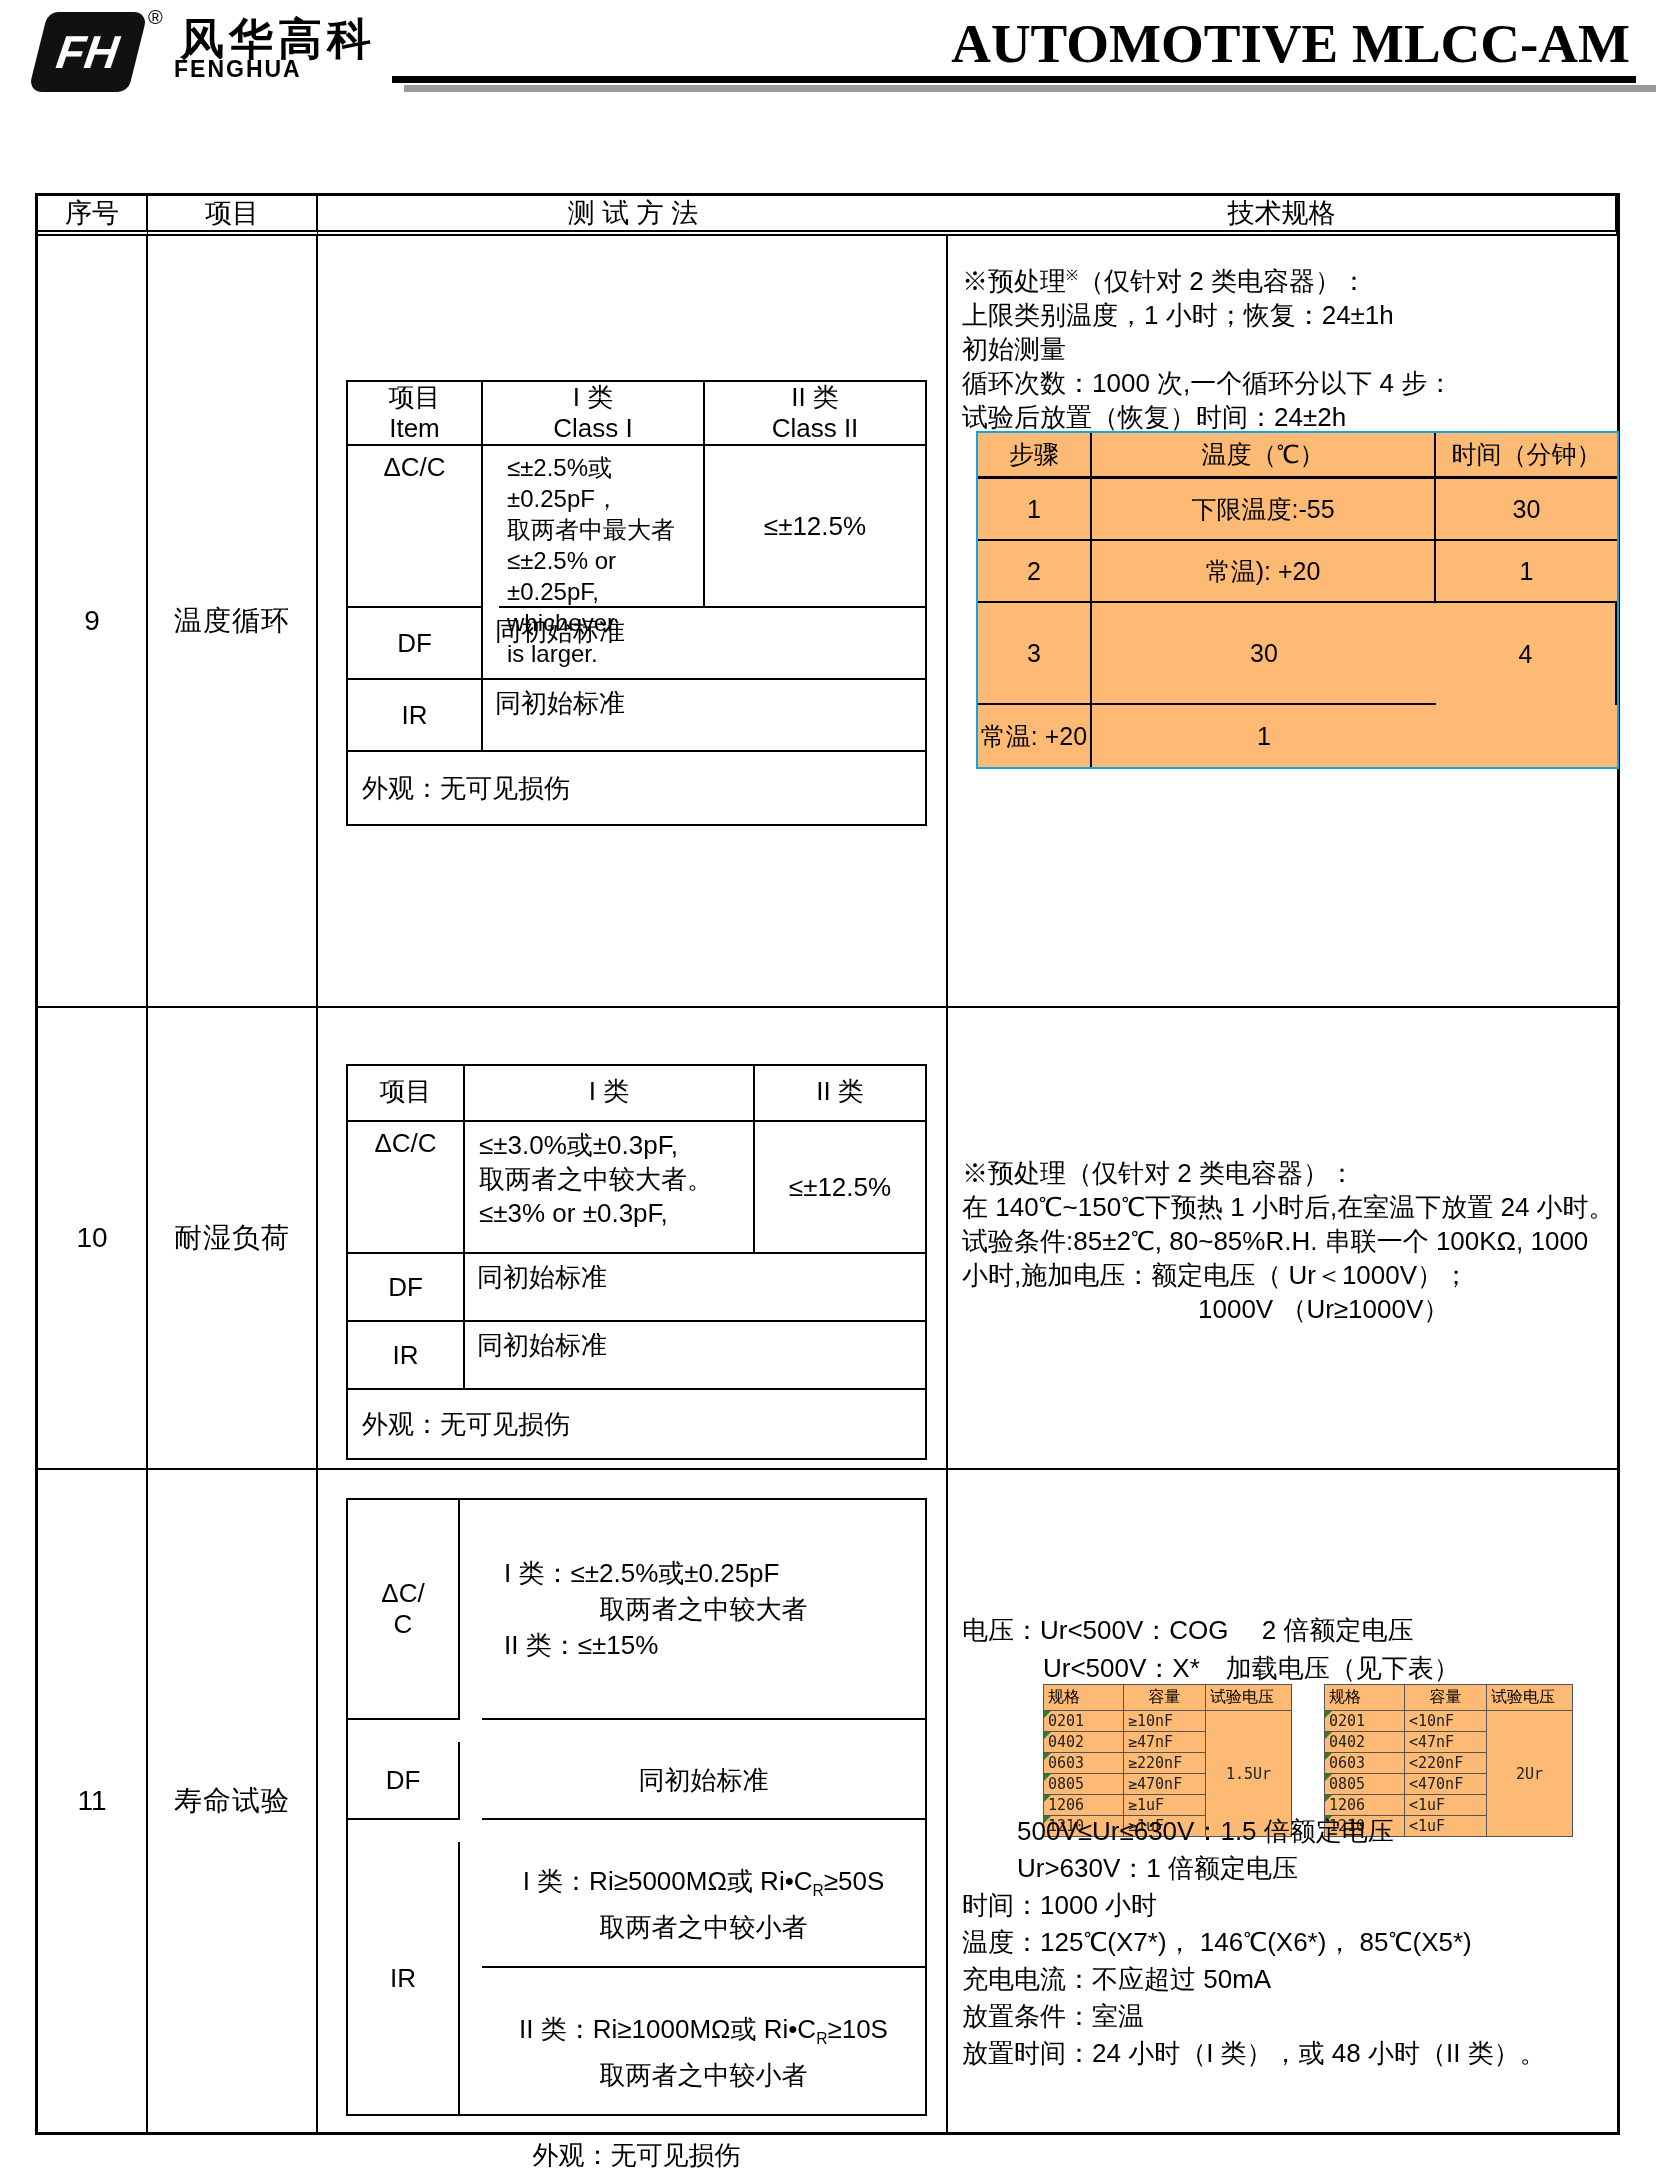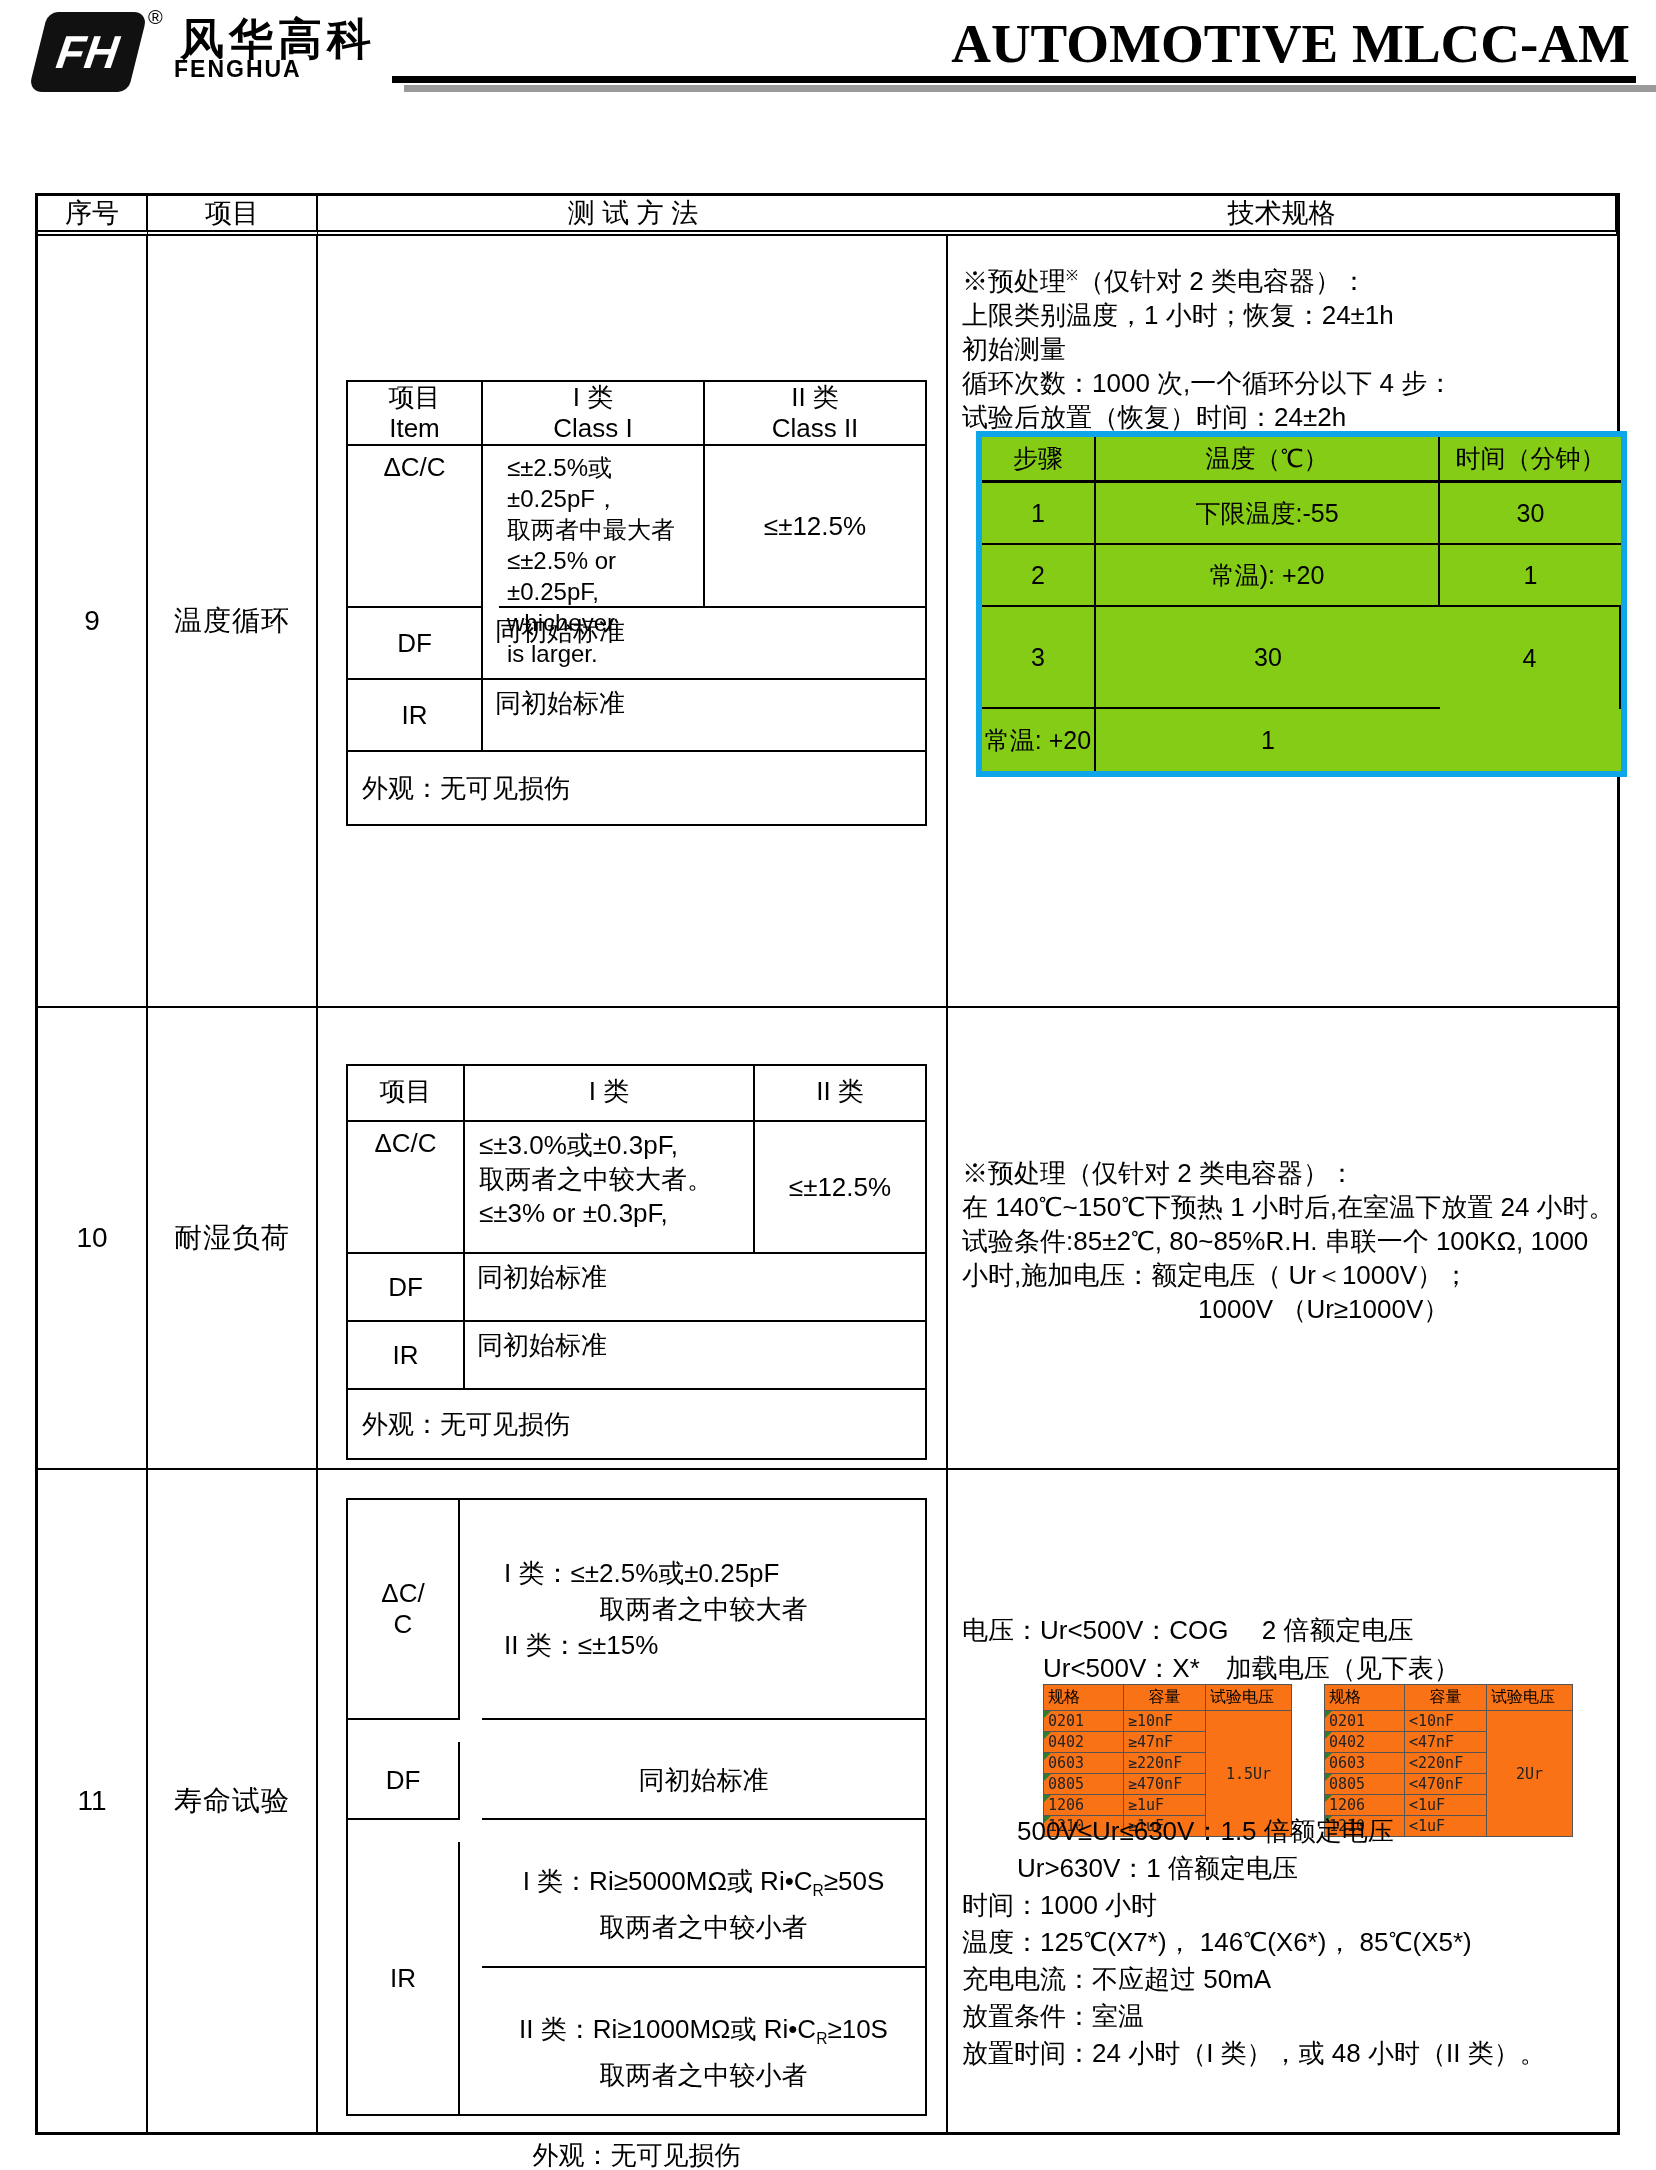--- a/index.html
+++ b/index.html
@@ -45,32 +45,32 @@
   .ic-topleft{padding:6px 6px 0 12px;}
   .spec-small{font-size:24px;line-height:31px;}
   .line2-indent{text-align:center;}
 
   
   .mblock{position:absolute;left:14px;font-size:26px;line-height:34px;white-space:nowrap;}
   .mline{white-space:pre;}
   .sup{font-size:0.55em;vertical-align:super;}
   .sub{font-size:0.6em;vertical-align:sub;}
 
-  .steps{position:absolute;border:6px solid #0ea5e9;display:grid;box-sizing:content-box;
-         grid-template-columns:114px 344px 1fr;background:#84cc16;}
+  .steps{position:absolute;border:2px solid #0ea5e9;display:grid;box-sizing:content-box;
+         grid-template-columns:114px 344px 1fr;background:#fdba74;}
   .sc{border-right:2px solid #000;border-bottom:2px solid #000;box-sizing:border-box;
       display:flex;align-items:center;justify-content:center;text-align:center;
       font-size:25px;line-height:31px;}
   .sc.nr{border-right:none;}
   .sc.nb{border-bottom:none;}
   .sc.hdr{border-bottom:3px solid #000;}
 
   
   .minis{position:absolute;display:flex;gap:32px;}
-  table.mini{border-collapse:collapse;background:#f97316;}
+  table.mini{border-collapse:collapse;background:#fdba74;}
   table.mini th,table.mini td{border:1px solid #555;padding:0 4px;text-align:left;
       font-weight:normal;height:21px;box-sizing:border-box;position:relative;}
   table.mini th{font-size:16px;height:26px;}
   table.mini td{font-family:"DejaVu Sans Mono",monospace;font-size:15px;color:#222;}
   table.mini .w-spec{width:80px;}
   table.mini .w-cap{width:82px;text-align:center;}
   table.mini .w-volt{width:86px;}
   table.mini td.vmerge{text-align:center;vertical-align:middle;}
   td.tri::before{content:"";position:absolute;left:0;top:0;width:0;height:0;
       border-top:7px solid #2e7d32;border-right:7px solid transparent;}

